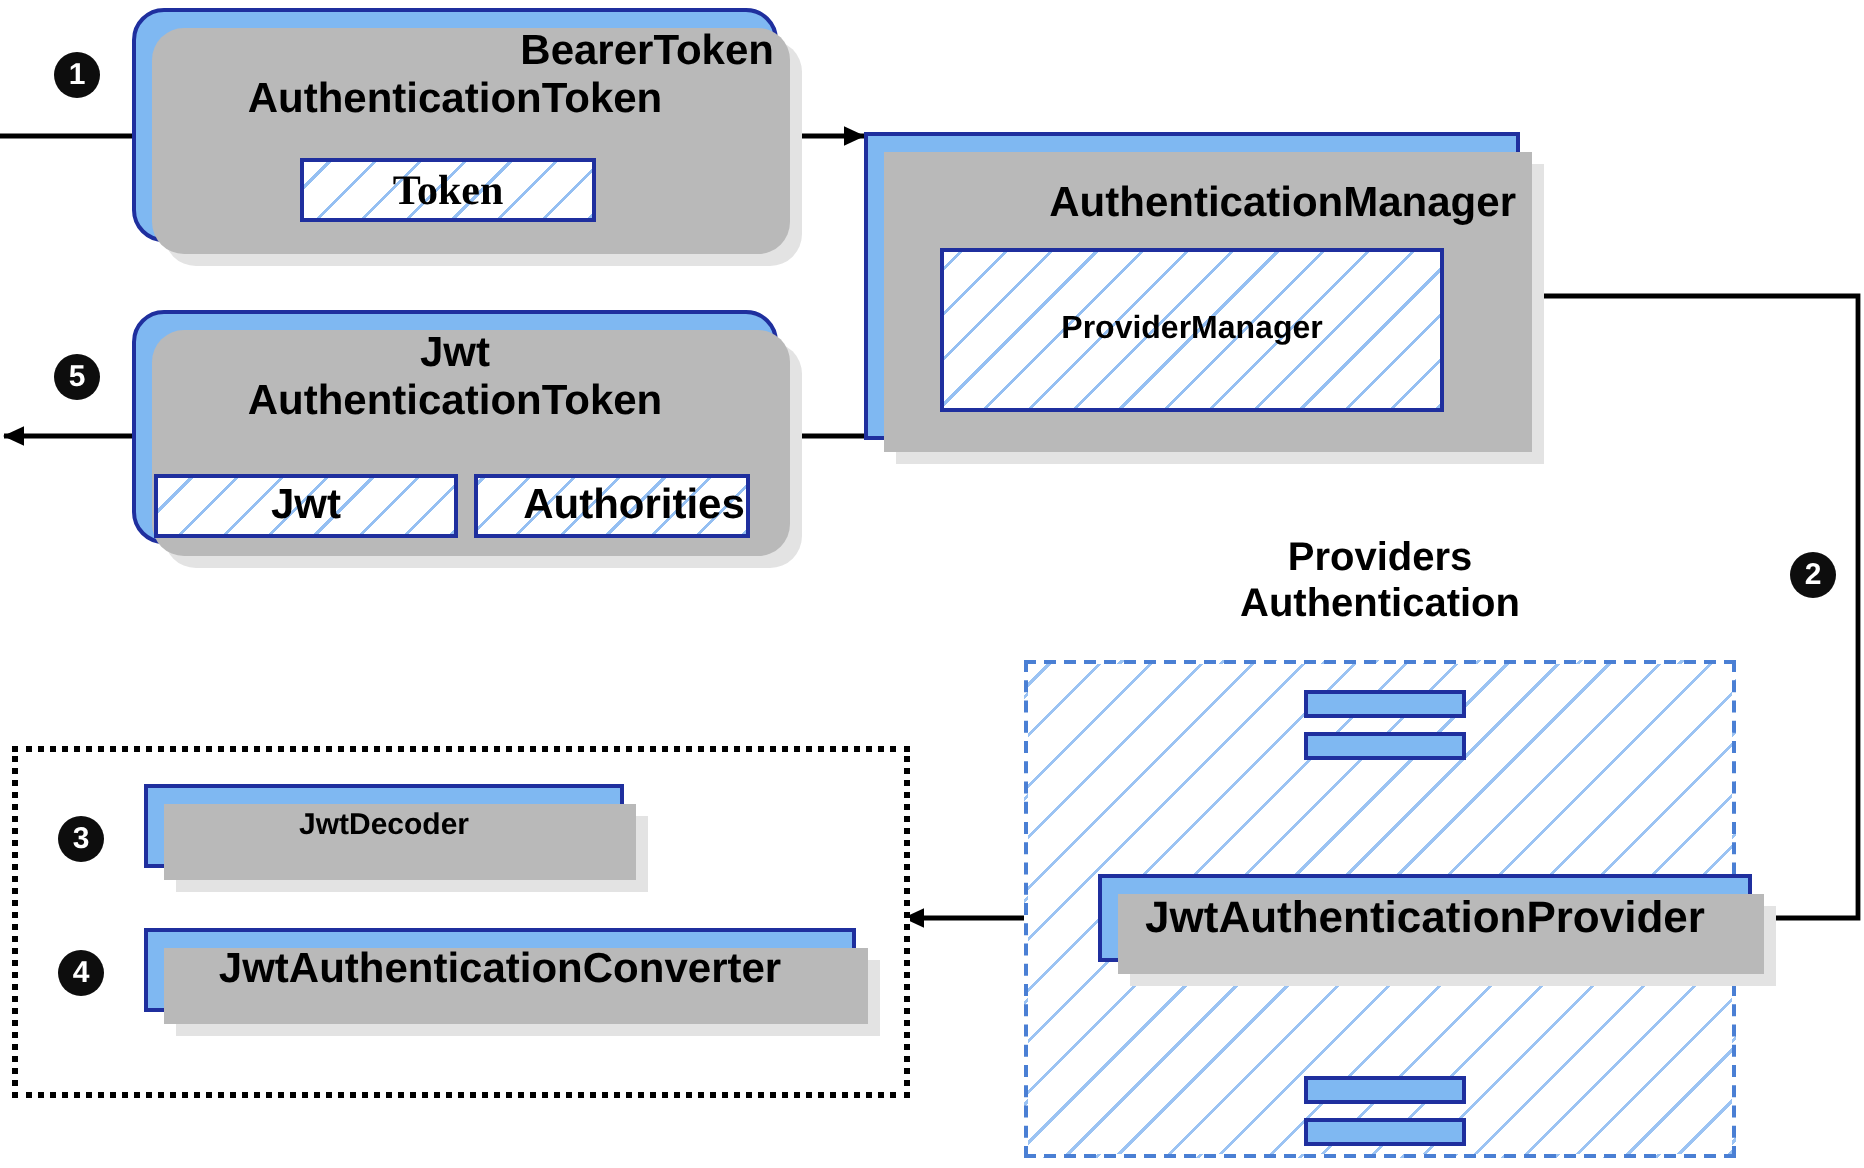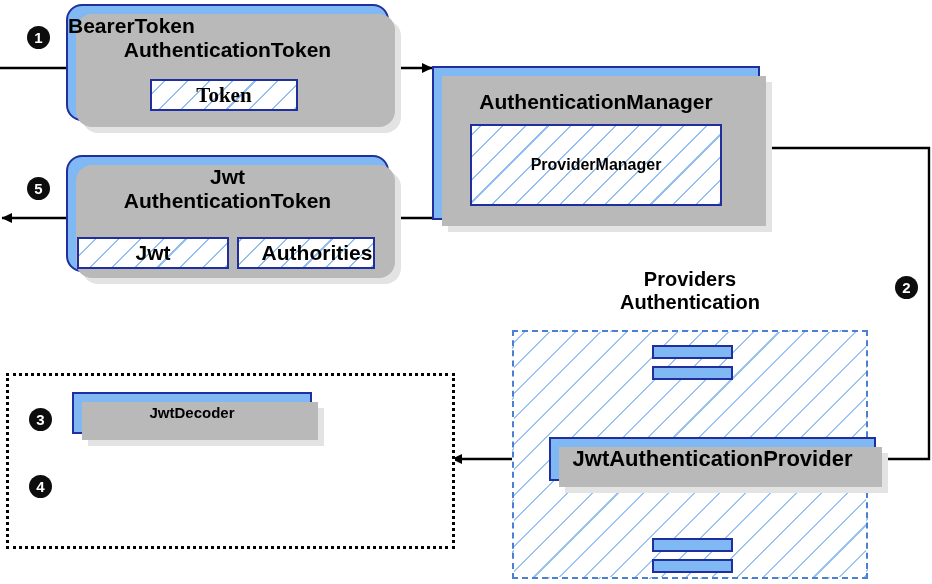--- a/index.html
+++ b/index.html
@@ -181,32 +181,35 @@
   <div class="node blue shadow-soft" style="left:528px; top:437px; width:327px; height:44px; font-size:22px;margin-left:21px;">
     <span>JwtAuthenticationProvider</span>
   </div>
 
   <div class="dotted-area" style="left:6px; top:373px; width:449px; height:176px;"></div>
 
   <div class="node blue shadow-soft" style="left:72px; top:392px; width:240px; height:42px; font-size:15px;">
     <span>JwtDecoder</span>
   </div>
 
+  <div class="node blue shadow-soft" style="left:72px; top:464px; width:356px; height:42px; font-size:21px;">
+    <span>JwtAuthenticationConverter</span>
+  </div>
 
   <div class="node blue shadow-soft" style="left:432px; top:66px; width:328px; height:154px; font-size:21px;
               display:block; padding-top:22px;">
-    <div style="text-align:center;">AuthenticationManager</div>
+    <div style="text-align:right;">AuthenticationManager</div>
   </div>
   <div class="hatchbox" style="left:470px; top:124px; width:252px; height:82px; font-size:16px;">
     <span>ProviderManager</span>
   </div>
 
   <div class="node blue rounded shadow-soft" style="left:66px; top:4px; width:323px; height:117px; font-size:21px;
               display:block; padding-top:8px;">
-    <div style="text-align:left;">BearerToken</div>
+    <div style="text-align:right;">BearerToken</div>
     <div style="text-align:center;">AuthenticationToken</div>
   </div>
   <div class="hatchbox" style="left:150px; top:79px; width:148px; height:32px; font-size:21px;font-family:Liberation Serif, serif;">
     <span>Token</span>
   </div>
 
   <div class="node blue rounded shadow-soft" style="left:66px; top:155px; width:323px; height:117px; font-size:21px;
               display:block; padding-top:8px;">
     <div style="text-align:center;">Jwt</div>
     <div style="text-align:center;">AuthenticationToken</div>

